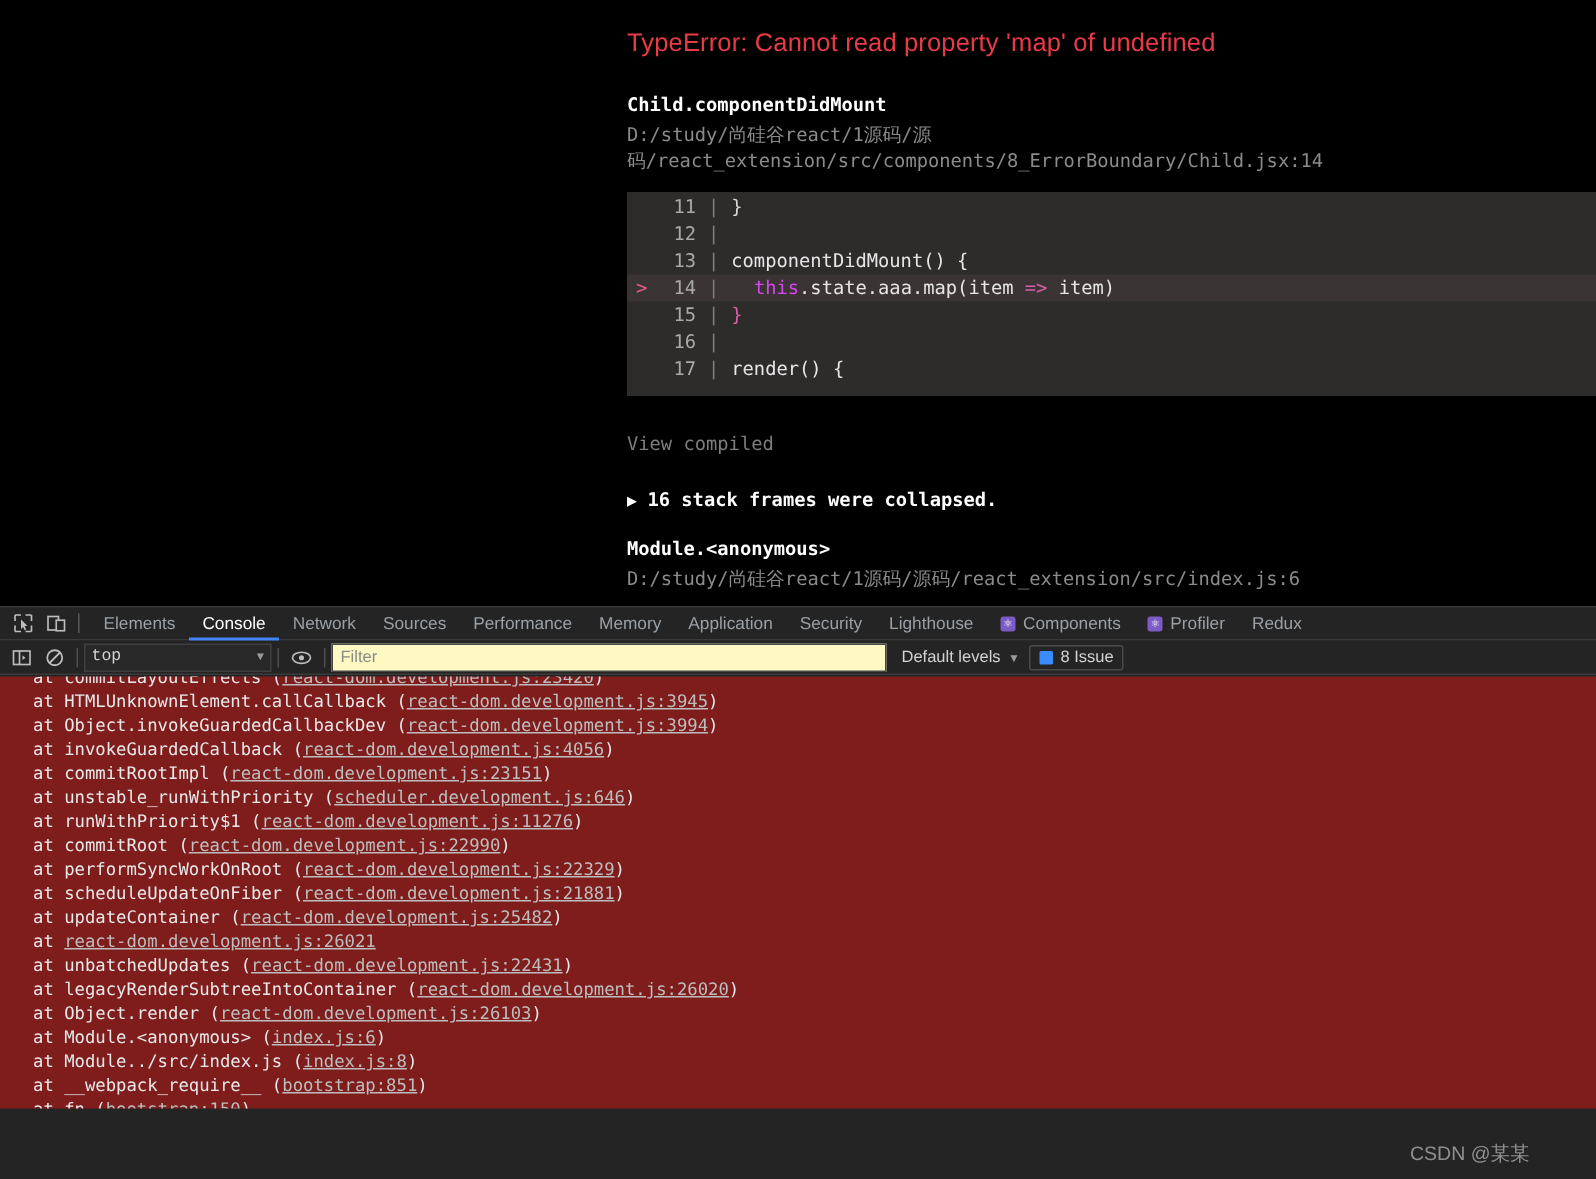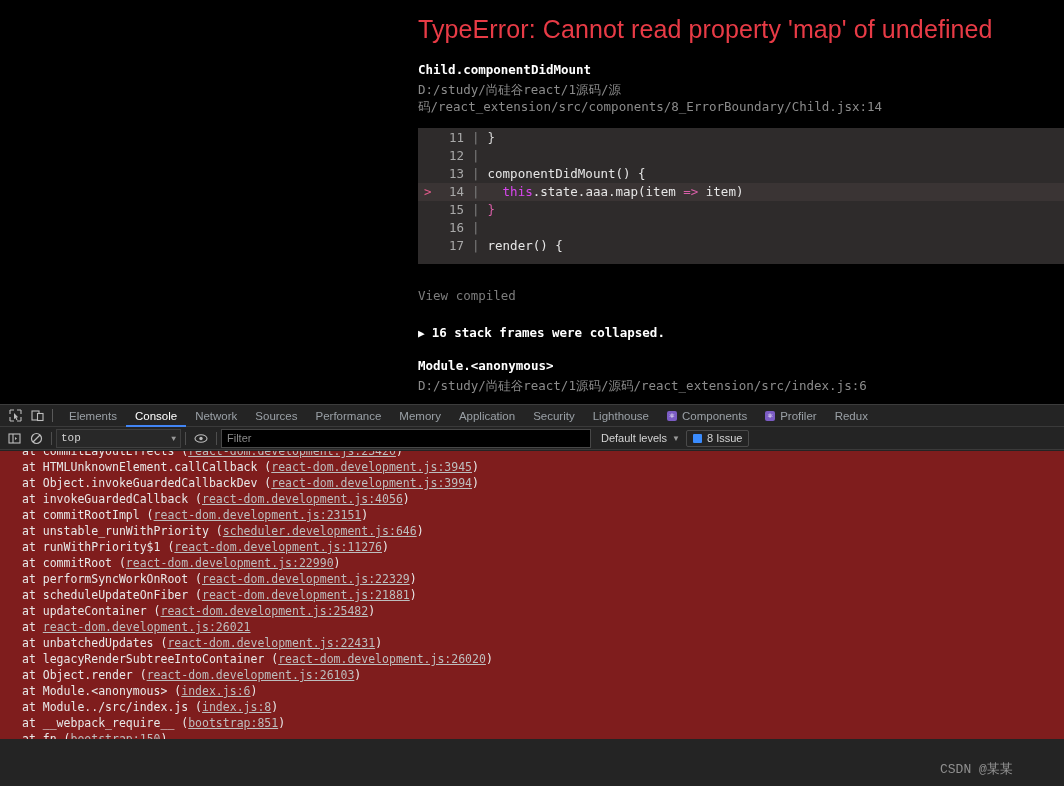--- a/index.html
+++ b/index.html
@@ -8,21 +8,21 @@
 
   
   #overlay{
     position:absolute; left:0; top:0; width:1064px; height:404px;
     background:#000; overflow:hidden;
   }
   .ov-inner{
     position:absolute; left:418px; top:0; width:646px; padding-top:14px;
   }
   .ov-title{
-    color:#e83b46; font-size:25px; line-height:30px; font-weight:400;
+    color:#e83b46; font-size:17px; line-height:30px; font-weight:400;
     font-family:"Liberation Sans", sans-serif; letter-spacing:0.1px;
   }
   .frame-head{
     margin-top:18px; color:#ffffff; font-size:12.5px; font-weight:bold;
     font-family:"DejaVu Sans Mono","Liberation Mono",monospace;
   }
   .frame-loc{
     margin-top:5px; color:#8b8b8b; font-size:12.5px;
     font-family:"DejaVu Sans Mono","Liberation Mono",monospace;
   }
@@ -82,21 +82,21 @@
     border-bottom:1px solid #3a3a3a; padding-left:3px;
   }
   .fb-icon{ width:22px;height:21px;display:flex;align-items:center;justify-content:center;cursor:pointer; }
   .fb-sep{ width:1px;height:13px;background:#4e4e4e;margin:0 4px; }
   .ctx-select{
     width:125px;height:19px;background:#282828;border:1px solid #3f3f3f;
     color:#d4d4d4;font-size:11px;display:flex;align-items:center;
     padding:0 4px;justify-content:space-between;cursor:pointer;font-family:Liberation Mono, monospace;
   }
   .filter-input{
-    width:370px;height:19px;background:#000000;border:1px solid #474747;
+    width:370px;height:19px;background:#fef9c3;border:1px solid #474747;
     color:#8a8a8a;font-size:11px;padding:0 5px;display:flex;align-items:center;
     cursor:text;
   }
   .levels{
     color:#d4d4d4;font-size:11px;display:flex;align-items:center;cursor:pointer;
     margin-left:10px; white-space:nowrap;
   }
   .issue-badge{
     display:flex;align-items:center;border:1px solid #4a4a4a;height:17px;
     padding:0 6px;color:#d4d4d4;font-size:11px;cursor:pointer;margin-left:6px;
@@ -107,21 +107,21 @@
   .console-body{
     position:absolute; left:0; top:46px; width:1064px; height:288px;
     background:#7f1d1d; overflow:hidden;
     font-family:"DejaVu Sans Mono","Liberation Mono",monospace;
     font-size:11.5px; line-height:16px; color:#ffffff;
   }
   .stackline{ white-space:pre; padding-left:22px; color:#e8e8e8; }
   .slink{ color:#bdbdbd; text-decoration:underline; cursor:pointer; }
   .watermark{
     position:absolute; left:940px; top:760px; color:#b9b9b9; opacity:.72;
-    font-size:13px; font-family:Liberation Mono, monospace;
+    font-size:13px; font-family:Liberation Sans, sans-serif;
     pointer-events:none; white-space:nowrap;
   }
 </style>
 </head>
 <body>
 
 <div id="overlay">
   <div class="ov-inner">
     <div class="ov-title">TypeError: Cannot read property 'map' of undefined</div>
 

